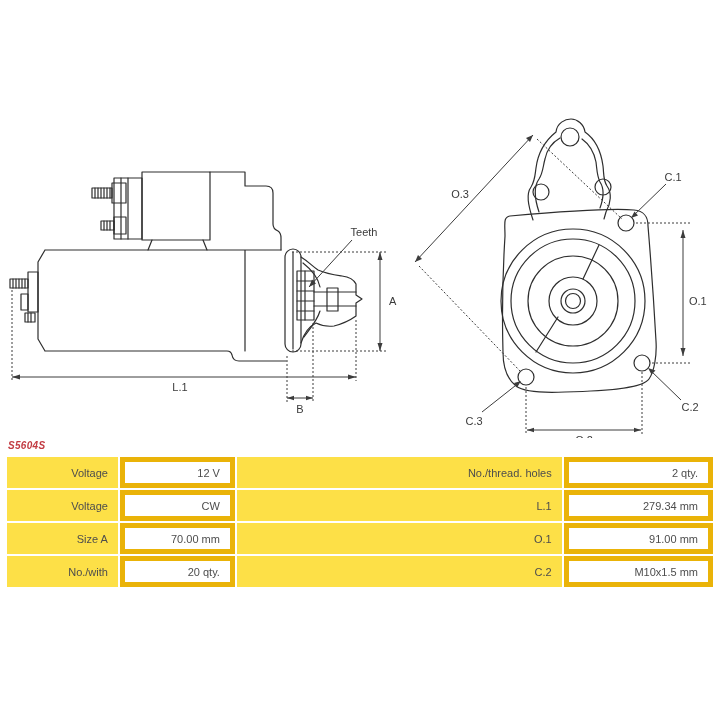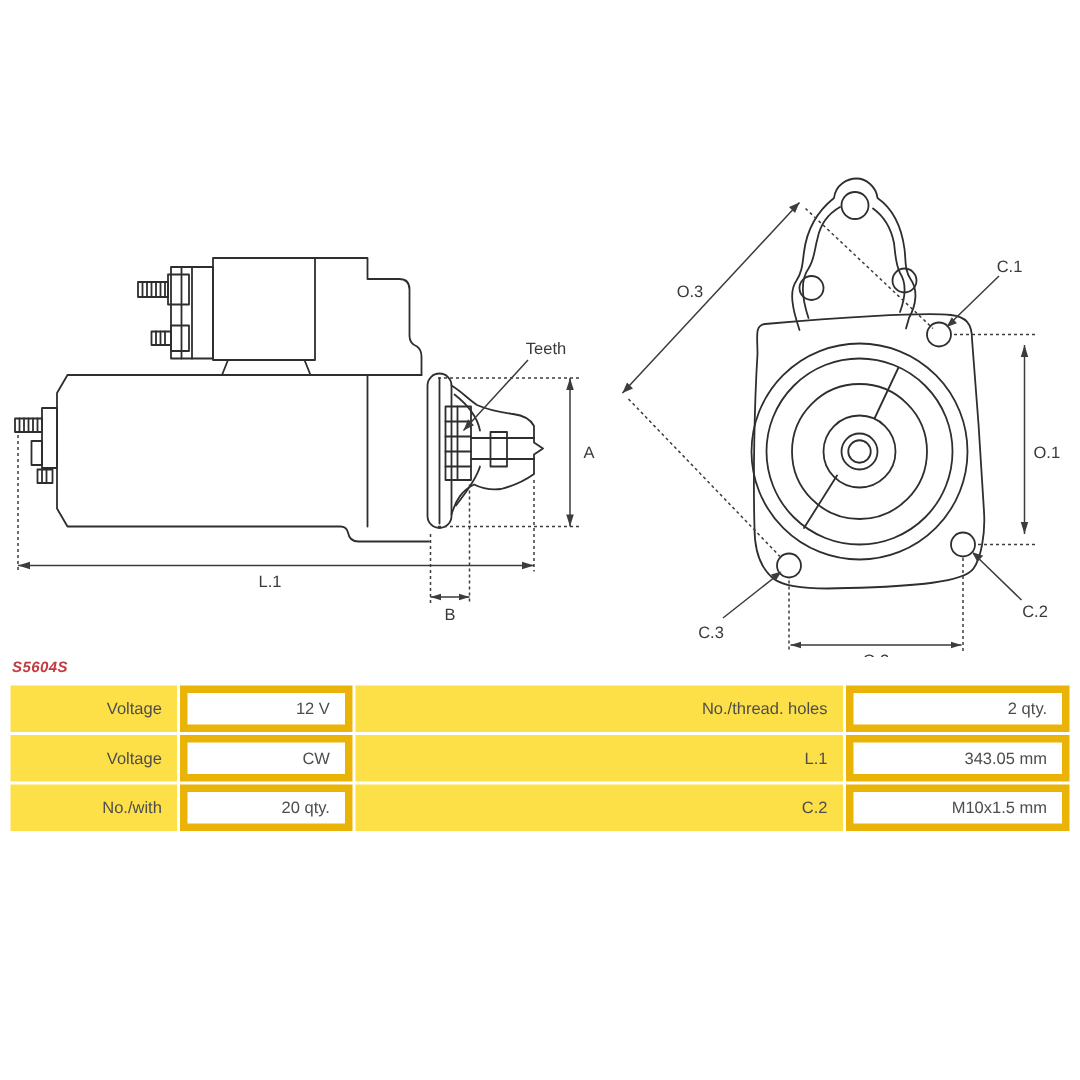--- a/index.html
+++ b/index.html
@@ -155,21 +155,27 @@
         <tr>
           <td class="lbl">Voltage</td>
           <td class="val">12 V</td>
           <td class="lbl">No./thread. holes</td>
           <td class="val">2 qty.</td>
         </tr>
         <tr>
           <td class="lbl">Voltage</td>
           <td class="val">CW</td>
           <td class="lbl">L.1</td>
-          <td class="val">343.05 mm</td>
+          <td class="val">279.34 mm</td>
+        </tr>
+        <tr>
+          <td class="lbl">Size A</td>
+          <td class="val">70.00 mm</td>
+          <td class="lbl">O.1</td>
+          <td class="val">91.00 mm</td>
         </tr>
         <tr>
           <td class="lbl">No./with</td>
           <td class="val">20 qty.</td>
           <td class="lbl">C.2</td>
           <td class="val">M10x1.5 mm</td>
         </tr>
       </tbody>
   </table>
 

